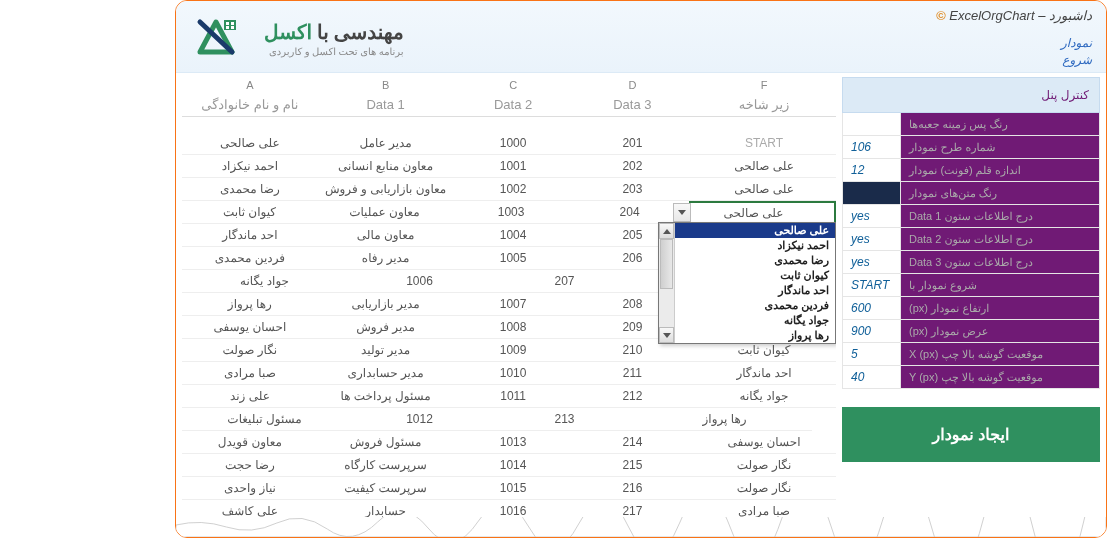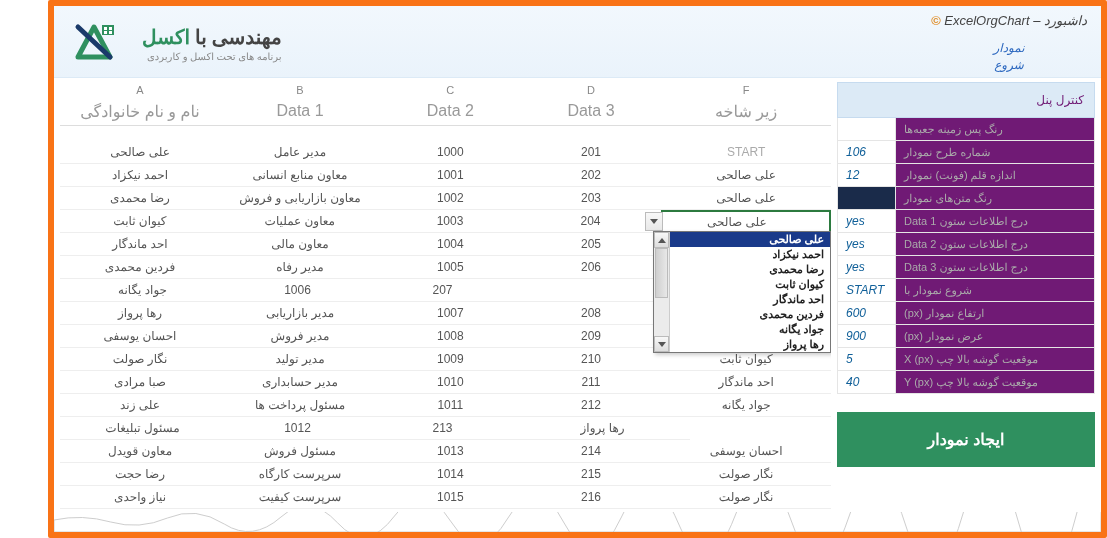--- a/index.html
+++ b/index.html
@@ -1,42 +1,42 @@
 <!DOCTYPE html>
 <html dir="rtl"><head>
 <meta charset="utf-8">
 <style>
 * { box-sizing: border-box; margin: 0; padding: 0; }
 body { font-family: Tahoma, Arial, sans-serif; font-size: 12px; background: #fff; direction: rtl; }
-.container { width: 1059px; height: 538px; position: relative; background: #fff; border: 6px solid #f97316; border-radius: 2px; overflow: hidden; }
+.container { width: 932px; height: 538px; position: relative; background: #fff; border: 1px solid #f97316; border-radius: 12px; overflow: hidden; }
 .header { display: flex; justify-content: space-between; align-items: center; padding: 6px 14px 2px; background: linear-gradient(to bottom, #f2f8fd, #eaf3fb); border-bottom: 1px solid #dceaf6; height: 72px; }
 .header-left { text-align: left; direction: ltr; }
 .title-row { font-style: italic; color: #444; font-size: 13px; }
 .title-row .orange { color: #e08f2b; font-style: italic; font-weight: bold; }
-.links { color: #2f6ac0; font-style: italic; font-size: 12px; line-height: 1.4; margin-top: 12px; direction: rtl; text-align: center; }
+.links { color: #2f6ac0; font-style: italic; font-size: 12px; line-height: 1.4; margin-top: 12px; direction: rtl; text-align: right; }
 .links span { display: block; cursor: pointer; }
 .header-right { text-align: right; }
 .brand { font-size: 20px; font-weight: bold; color: #444; }
 .brand .green { color: #2f905f; }
 .tagline { font-size: 10px; color: #888; margin-top: 2px; }
 .logo { display: inline-block; vertical-align: middle; margin-left: 6px; }
 .body-row { display: flex; gap: 6px; padding: 4px 6px; }
 .control-panel { width: 258px; flex-shrink: 0; }
 .cp-header { background: #dceaf6; color: #701a75; text-align: right; padding: 10px; font-size: 12px; border: 1px solid #c6dbef; }
 .cp-row { display: flex; border: 1px solid #e5e5e5; border-top: none; height: 23px; align-items: center; }
 .cp-label { flex: 1; text-align: right; padding: 0 8px; color: #aaa; font-size: 11px; background: #701a75; height: 100%; display: flex; align-items: center; justify-content: flex-end; }
 .cp-value { width: 58px; text-align: left; padding: 0 8px; color: #116099; font-style: italic; font-size: 12px; border-right: 1px solid #e5e5e5; height: 100%; display: flex; align-items: center; direction: ltr; }
 .cp-value.dark { background: #1a2b4a; }
 .create-btn { background: #2f905f; color: #fff; text-align: center; padding: 18px 0; font-size: 16px; font-weight: bold; cursor: pointer; margin-top: 18px; }
 .grid-area { flex: 1; overflow: hidden; position: relative; }
 .grid-header-row { display: flex; }
 .col-letter { text-align: center; color: #888; font-size: 11px; padding: 2px 0; }
 .cA { width: 165px; } .cB { width: 165px; } .cC { width: 145px; } .cD { width: 145px; } .cF { width: 175px; }
 .grid-title-row { display: flex; background: #fff; }
-.grid-title-row > div { text-align: center; color: #999; font-size: 16px; padding: 4px 0; border-bottom: 1px solid #ddd; }
+.grid-title-row > div { text-align: center; color: #999; font-size: 13px; padding: 4px 0; border-bottom: 1px solid #ddd; }
 .grid-body { }
 .grid-row { display: flex; height: 23px; align-items: center; }
 .grid-row > div { text-align: center; color: #555; font-size: 12px; border-bottom: 1px solid #eee; height: 100%; display: flex; align-items: center; justify-content: center; }
 .grid-row .cF.start { color: #aaa; }
 .active-cell { border: 2px solid #2c7a3f !important; position: relative; background: #fff; padding-right: 18px; justify-content: center; }
 .dropdown-btn { position: absolute; left: -18px; top: 0; width: 18px; height: 100%; background: linear-gradient(to bottom, #f8f8f8, #e8e8e8); border: 1px solid #bbb; display: flex; align-items: center; justify-content: center; cursor: pointer; }
 .dropdown-btn::after { content: ""; border-left: 4px solid transparent; border-right: 4px solid transparent; border-top: 5px solid #555; }
 .dropdown-list { position: absolute; top: 100%; right: -2px; width: 178px; background: #fff; border: 1px solid #777; z-index: 10; direction: rtl; box-shadow: 2px 2px 4px rgba(0,0,0,0.2); }
 .dropdown-list .dd-item { padding: 1px 6px; font-size: 11px; color: #222; text-align: right; cursor: pointer; font-weight: bold; }
 .dropdown-list .dd-item.selected { background: #1a3a8a; color: #fff; }

